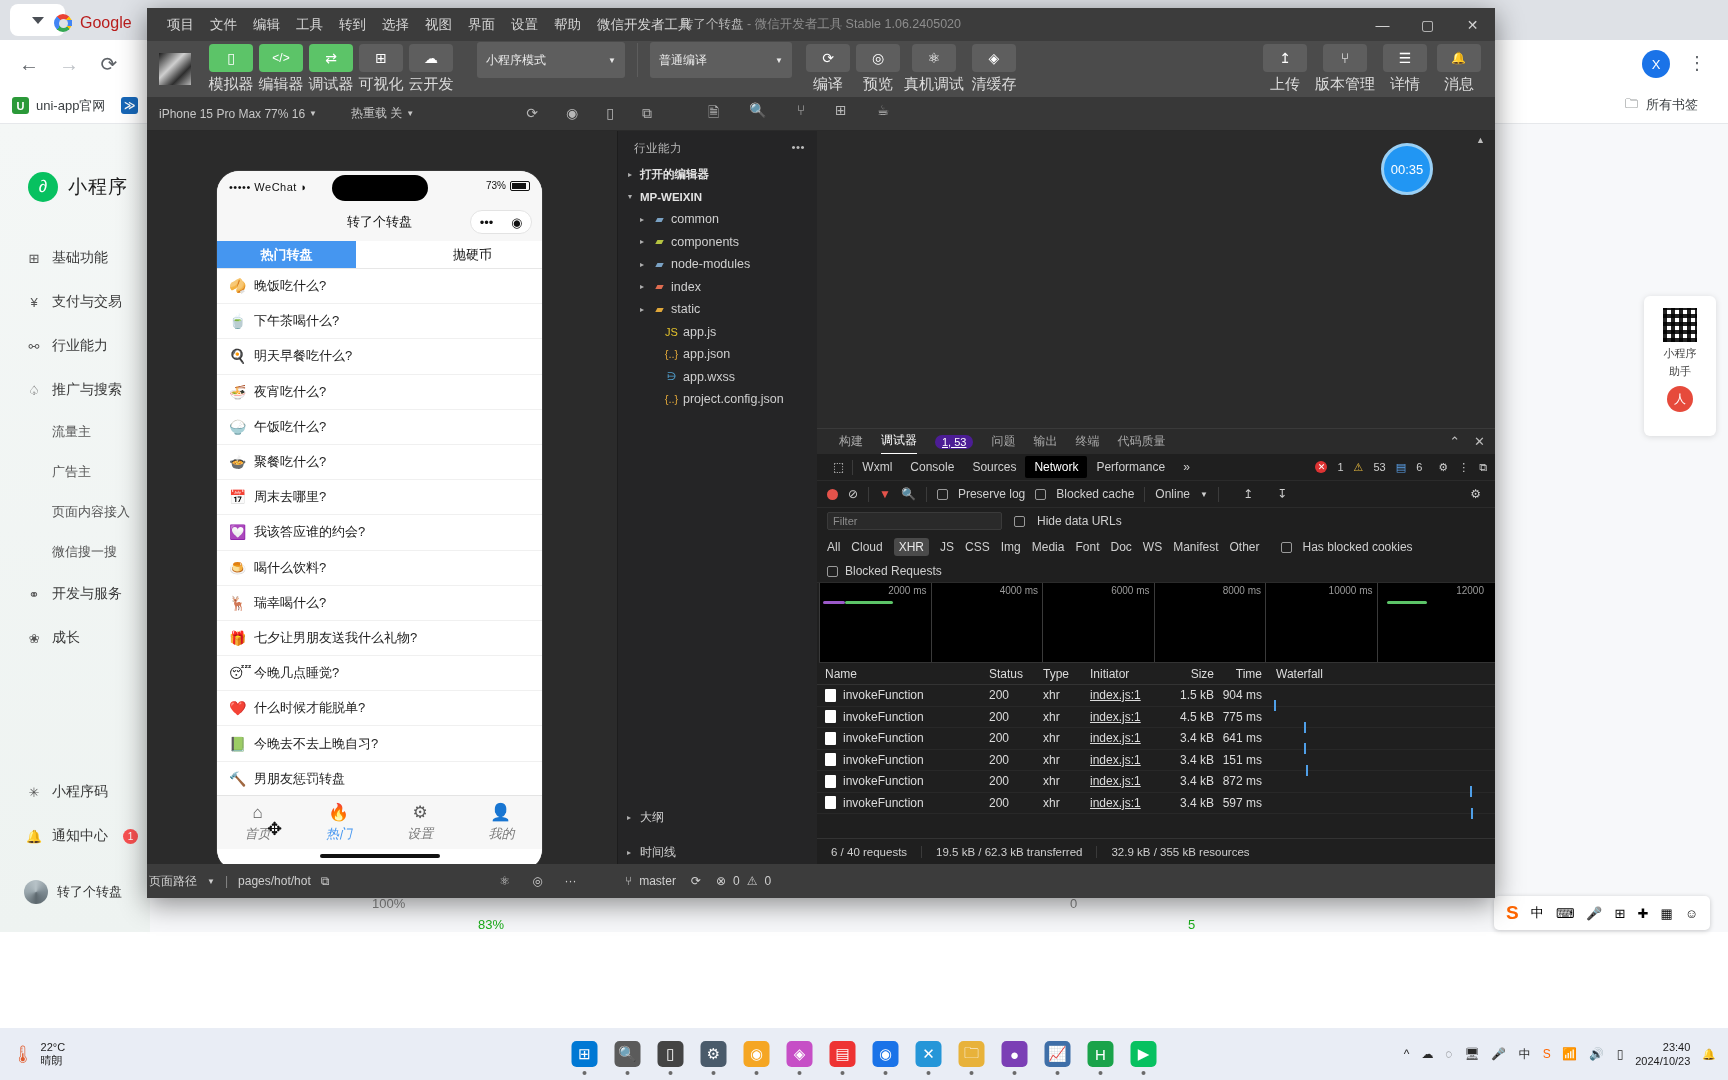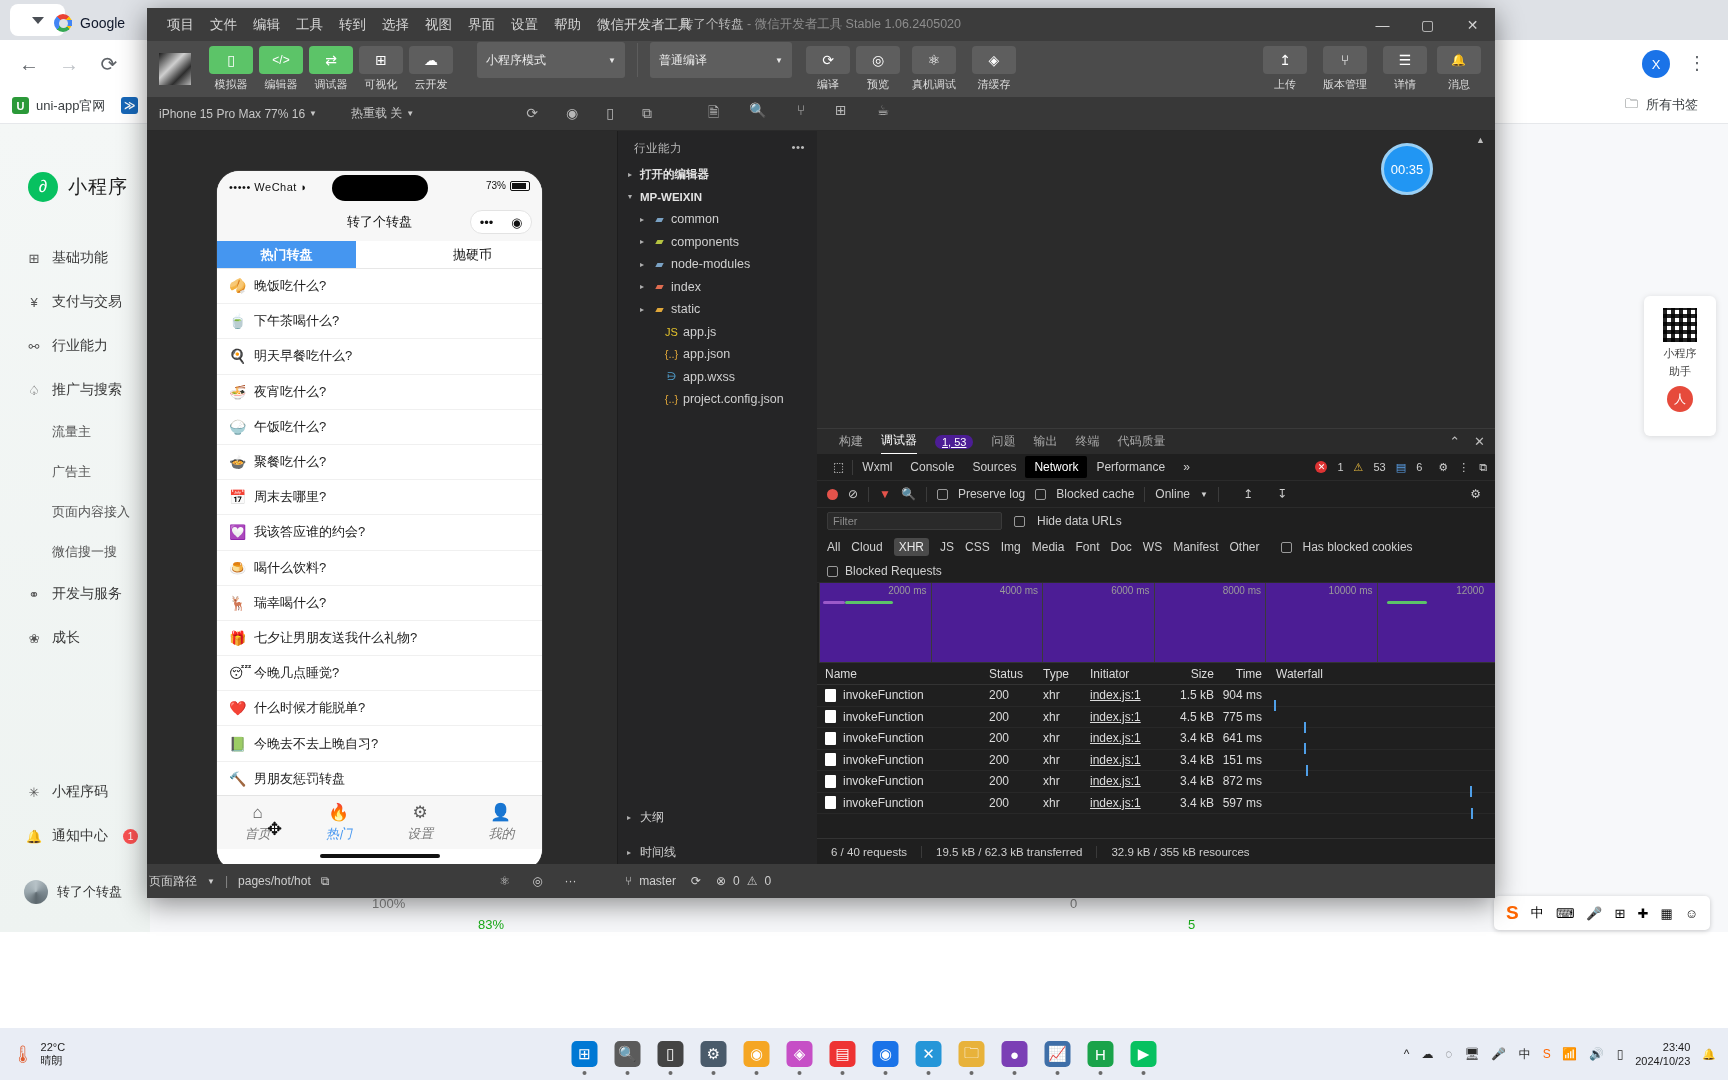--- a/index.html
+++ b/index.html
@@ -15,21 +15,21 @@
   .br-tabstrip { position:absolute; left:0; top:0; width:1728px; height:40px; background:#dee1e6; }
   .br-tab-pill { position:absolute; left:10px; top:4px; width:55px; height:32px;
      background:#fff; border-radius:8px; display:flex; align-items:center; justify-content:center; }
   .chev { width:0;height:0;border-left:6px solid transparent;border-right:6px solid transparent;border-top:7px solid #4b4f56; }
   .br-tab { position:absolute; left:40px; top:6px; height:34px; display:flex; align-items:center; gap:8px; padding:0 14px;}
   .g-logo { width:18px;height:18px;border-radius:50%;
      background: conic-gradient(from -45deg,#ea4335 0deg 90deg,#fbbc05 90deg 180deg,#34a853 180deg 270deg,#4285f4 270deg 360deg);
      position:relative; }
   .g-logo:after{content:"";position:absolute;left:4.5px;top:4.5px;width:9px;height:9px;border-radius:50%;background:#dee1e6;}
   .g-logo:before{content:"";position:absolute;right:0;top:6px;width:9px;height:6px;background:#4285f4;}
-  .br-tabtext { font-size:14px; color:#0f172a; }
+  .br-tabtext { font-size:16px; color:#b91c1c; }
   .br-toolbar { position:absolute; left:0; top:40px; width:1728px; height:48px; background:#fff; display:flex; align-items:center; padding:0 12px; gap:6px;}
   .nav-ico { width:34px; height:34px; border-radius:50%; display:flex; align-items:center; justify-content:center;
      color:#5f6368; font-size:20px; }
   .nav-ico.dim { color:#bdc1c6; }
   .omni { flex:1; height:34px; }
   .br-bookmarks { position:absolute; left:0; top:88px; width:1728px; height:36px; background:#fff;
      display:flex; align-items:center; padding:0 12px; gap:16px; border-bottom:1px solid #e6e8eb;}
   .bm { display:flex; align-items:center; gap:7px; font-size:13px; color:#3c4043; }
   .bm-ico { width:17px;height:17px;border-radius:3px;display:flex;align-items:center;justify-content:center;
      font-size:11px;color:#fff;font-weight:bold;}
@@ -81,21 +81,21 @@
 
   .ide-toolbar { height:56px; background:#4b4b4b; display:flex; align-items:center; padding:0 12px; position:relative;}
   .tb-avatar { width:32px;height:32px;margin-right:18px;
      background:linear-gradient(135deg,#1d1d1d 0%,#cfcfcf 40%,#2e2e2e 70%,#b5b5b5 100%);}
   .tb-group { display:flex; align-items:flex-start; gap:6px; }
   .tb-btn { width:44px; display:flex; flex-direction:column; align-items:center; gap:3px; }
   .tb-box { width:44px;height:28px;border-radius:4px;display:flex;align-items:center;justify-content:center;
      font-size:14px;color:#fff;}
   .tb-box.green { background:#5cc468; }
   .tb-box.grey { background:#5e5e5e; }
-  .tb-lab { font-size:11px; color:#dcdcdc; white-space:nowrap;}
+  .tb-lab { font-size:15px; color:#dcdcdc; white-space:nowrap;}
   .tb-sel { height:26px; background:#5e5e5e; border-radius:3px; display:flex; align-items:center;
      justify-content:space-between; padding:18px 9px; font-size:12px; color:#e8e8e8;}
   .tb-div { width:1px; height:34px; background:#5d5d5d; margin:0 12px;}
 
   .ide-subbar { height:34px; background:#383838; display:flex; align-items:center; padding:0 12px; gap:16px;
      font-size:12px; color:#c7c7c7; border-bottom:1px solid #2a2a2a;}
   .sb-item { display:flex; align-items:center; gap:4px;}
 
   .ide-body { position:absolute; left:0; top:123px; right:0; bottom:34px; display:flex; }
 
@@ -168,21 +168,21 @@
   .cbx { width:11px;height:11px;border:1px solid #9a9a9a; border-radius:2px; display:inline-block;}
   .vdiv { width:1px; height:15px; background:#3b3b3b; }
   .dt-filter { height:26px; display:flex; align-items:center; gap:12px; padding-left:10px; font-size:12px; color:#cfcfcf;}
   .finp { width:175px; height:18px; background:#2a2a2a; border:1px solid #3a3a3a; border-radius:2px;
      font-size:11px; color:#8c8c8c; padding-left:5px; line-height:17px;}
   .dt-types { height:26px; display:flex; align-items:center; gap:11px; padding-left:10px; font-size:12px; color:#cfcfcf;}
   .ty.sel { background:#4a4a4a; border-radius:3px; padding:2px 5px; color:#e8e8e8;}
   .dt-blocked { height:23px; display:flex; align-items:center; gap:7px; padding-left:10px; font-size:12px; color:#cfcfcf;
      border-bottom:1px solid #2b2b2b;}
 
-  .overview { height:80px; background:#4c1d95; margin-left:2px; position:relative; border-bottom:1px solid #333;}
+  .overview { height:80px; background:#000000; margin-left:2px; position:relative; border-bottom:1px solid #333;}
   .ov-tick { position:absolute; top:0; bottom:0; border-left:1px solid #3a3a3a; font-size:10px; color:#9a9a9a;}
   .ov-tick span { position:absolute; right:4px; top:2px; }
   .ov-bar { position:absolute; height:3px; border-radius:2px;}
 
   .tbl-head { height:22px; display:flex; align-items:center; font-size:12px; color:#dcdcdc; background:#1f1f1f;
      border-bottom:1px solid #333;}
   .trow { height:21.5px; display:flex; align-items:center; font-size:12px; color:#dcdcdc; border-bottom:1px solid #282828;}
   .c-name{width:172px;display:flex;align-items:center;gap:7px;padding-left:8px;}
   .c-status{width:54px;} .c-type{width:47px;} .c-init{width:78px;} .c-size{width:46px;text-align:right;}
   .c-time{width:56px;text-align:right;padding-right:8px;} .c-wf{flex:1;position:relative;padding-left:6px;}

